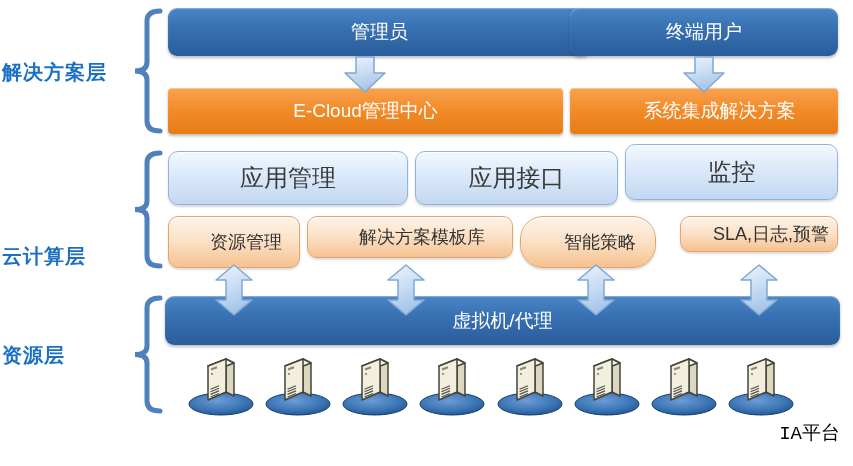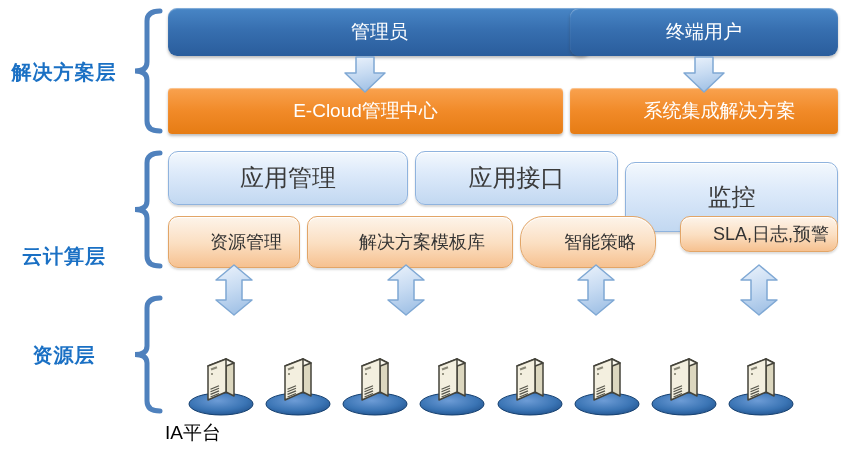--- a/index.html
+++ b/index.html
@@ -3,21 +3,21 @@
 <meta charset="utf-8">
 <style>
   html,body{margin:0;padding:0;background:#fff;}
   body{font-family:"Liberation Sans","DejaVu Sans",sans-serif;}
   #canvas{position:relative;width:853px;height:466px;background:#fff;overflow:hidden;}
 
   .abs{position:absolute;box-sizing:border-box;}
 
   
   .layer-label{
-    width:124px;left:2px;text-align:center;
+    width:124px;left:2px;text-align:left;
     font-size:20px;font-weight:bold;color:#1a70c4;letter-spacing:1px;
     white-space:nowrap;
   }
   .bracket{overflow:visible;}
   .bracket path{fill:none;stroke:#4f81bd;stroke-width:5;stroke-linecap:round;}
 
   
   .box{
     display:flex;align-items:center;justify-content:center;
     text-align:center;white-space:nowrap;
@@ -46,22 +46,22 @@
 
   .arrow{z-index:5;}
   .arrow path{stroke:#7fa8d4;stroke-width:1.5;stroke-linejoin:round;}
 
   
   .server-strip{
     left:186px;top:352px;width:610px;height:64px;
     display:flex;justify-content:space-between;align-items:flex-end;
   }
   .platform-label{
-    left:165px;top:420px;width:675px;text-align:left;
-    font-family:Liberation Sans, sans-serif;
+    left:165px;top:420px;width:675px;text-align:right;
+    font-family:Liberation Mono, monospace;
     font-size:19px;color:#000;
   }
   .hidden-defs{position:absolute;width:0;height:0;overflow:hidden;}
 </style>
 </head>
 <body>
 
 <svg class="hidden-defs" aria-hidden="true">
   <defs>
     <linearGradient id="agrad" x1="0" y1="0" x2="0.25" y2="1">
@@ -113,40 +113,41 @@
   </svg>
   <svg class="abs arrow" style="left:682px;top:56px;" width="44" height="38" viewBox="0 0 44 38">
     <path d="M13 1 H31 V17 H42 L22 36 L2 17 H13 Z" fill="url(#agrad)"></path>
   </svg>
 
   <div class="abs box box-orange" style="left:168px;top:88px;width:395px;height:46px;">E-Cloud管理中心</div>
   <div class="abs box box-orange" style="left:570px;top:88px;width:268px;height:46px;padding-left:31px;">系统集成解决方案</div>
 
   <div class="abs box box-light-blue" style="left:168px;top:151px;width:240px;height:54px;">应用管理</div>
   <div class="abs box box-light-blue" style="left:415px;top:151px;width:203px;height:54px;">应用接口</div>
-  <div class="abs box box-light-blue" style="left:625px;top:162px;width:213px;height:70px;">监控</div>
+  <div class="abs box box-light-blue" style="left:625px;top:144px;width:213px;height:56px;">监控</div>
 
   <div class="abs box box-light-orange" style="left:168px;top:216px;width:132px;height:52px;">资源管理</div>
-  <div class="abs box box-light-orange" style="left:307px;top:216px;width:206px;height:52px;">解决方案模板库</div>
+  <div class="abs box box-light-orange" style="left:307px;top:216px;width:206px;height:42px;">解决方案模板库</div>
   <div class="abs box box-light-orange" style="left:520px;top:216px;width:136px;height:52px;border-radius:23px;">智能策略</div>
   <div class="abs box box-light-orange" style="left:680px;top:216px;width:158px;height:36px;">SLA,日志,预警</div>
 
   <svg class="abs arrow" style="left:213px;top:264px;" width="42" height="52" viewBox="0 0 42 52">
     <path d="M21 1 L39 16 H29 V36 H39 L21 51 L3 36 H13 V16 H3 Z" fill="url(#agrad)"></path>
   </svg>
   <svg class="abs arrow" style="left:385px;top:264px;" width="42" height="52" viewBox="0 0 42 52">
     <path d="M21 1 L39 16 H29 V36 H39 L21 51 L3 36 H13 V16 H3 Z" fill="url(#agrad)"></path>
   </svg>
   <svg class="abs arrow" style="left:575px;top:264px;" width="42" height="52" viewBox="0 0 42 52">
     <path d="M21 1 L39 16 H29 V36 H39 L21 51 L3 36 H13 V16 H3 Z" fill="url(#agrad)"></path>
   </svg>
   <svg class="abs arrow" style="left:738px;top:264px;" width="42" height="52" viewBox="0 0 42 52">
     <path d="M21 1 L39 16 H29 V36 H39 L21 51 L3 36 H13 V16 H3 Z" fill="url(#agrad)"></path>
   </svg>
 
+  <div class="abs box box-dark-blue" style="left:165px;top:296px;width:675px;height:49px;">虚拟机/代理</div>
 
   <div class="abs server-strip">
     <svg width="70" height="64">
         <use href="#srv"></use>
       </svg>
     <svg width="70" height="64">
         <use href="#srv"></use>
       </svg>
     <svg width="70" height="64">
         <use href="#srv"></use>

